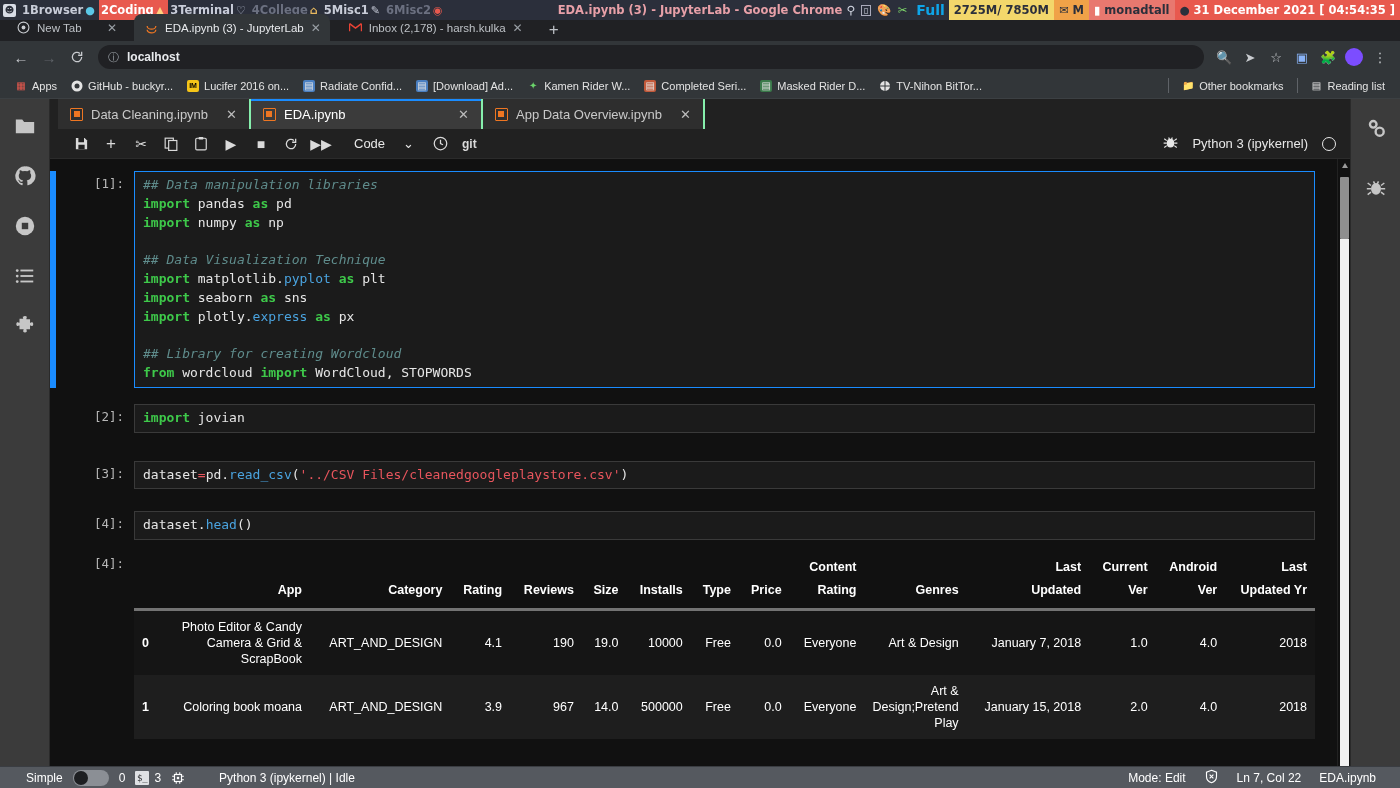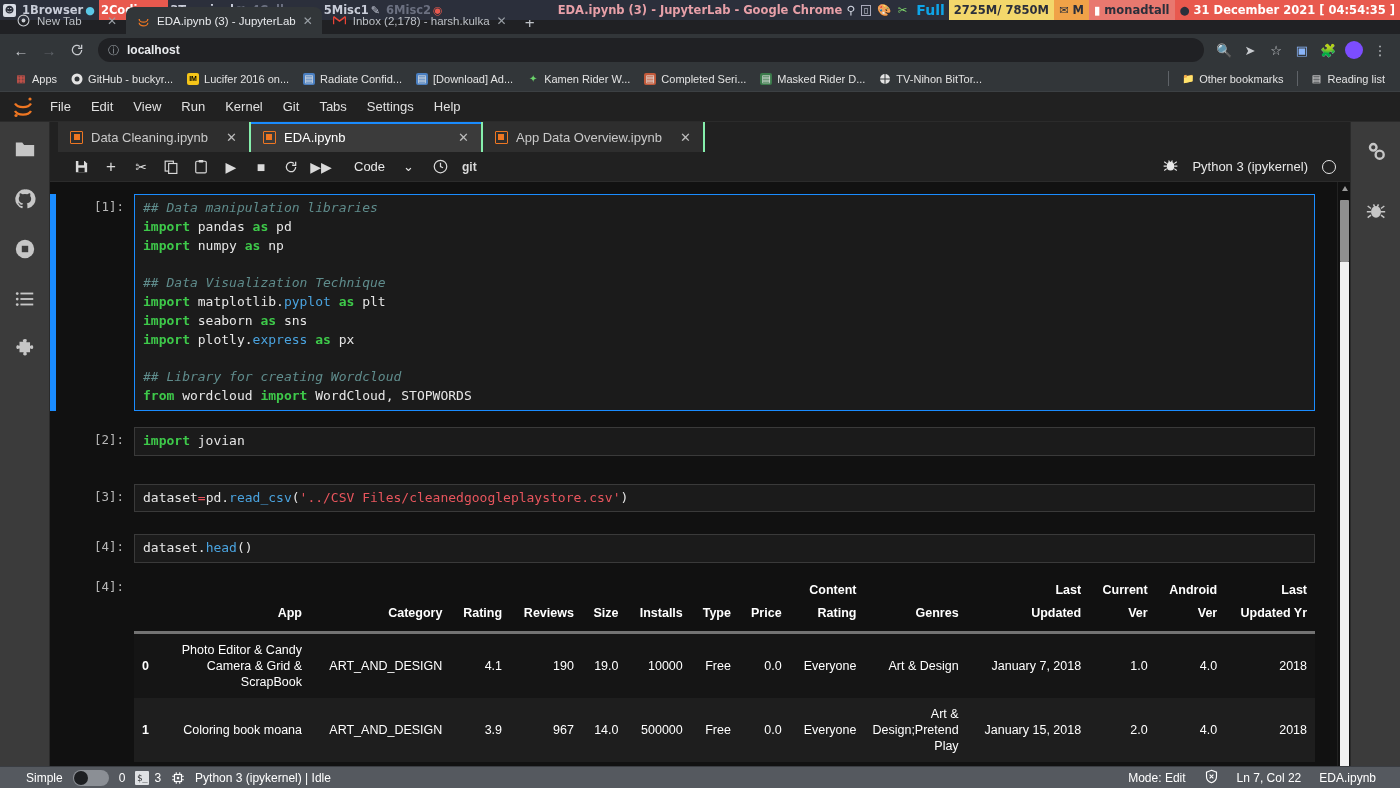--- a/index.html
+++ b/index.html
@@ -43,22 +43,22 @@
   .wm-seg.icons { color: #d6dae6; gap: 6px; }
   .wm-seg.full { color: #0ea5e9; font-weight: bold; font-size: 14px; padding: 0 4px; }
   .wm-seg.mem { background: #f3d76b; color: #2b2f3b; }
   .wm-seg.mail { background: #f0a248; color: #2b2f3b; }
   .wm-seg.user { background: #e8786f; color: #2b2f3b; }
   .wm-seg.clock { background: #e8594e; color: #ffffff; }
 
   
   .chrome { width: 100%; height: 768px; background: #202124; display: flex; flex-direction: column; }
   .chrome-tabstrip {
-    height: 14px; background: #202124;
-    display: flex; align-items: flex-end; padding-left: 6px; gap: 0;
+    height: 21px; background: #202124;
+    display: flex; align-items: flex-end; padding-left: 6px; gap: 8px;
   }
   .ctab {
     height: 27px; display: flex; align-items: center; gap: 7px;
     padding: 0 9px 0 11px; font-size: 11.5px; color: #bdc1c6;
     border-radius: 8px 8px 0 0; max-width: 200px; min-width: 120px;
     position: relative;
   }
   .ctab.active { background: #323639; color: #e8eaed; }
   .ctab .ctab-label { flex: 1; white-space: nowrap; overflow: hidden; text-overflow: ellipsis; }
   .ctab .ctab-close { font-size: 12px; color: #9aa0a6; line-height: 1; }
@@ -383,39 +383,20 @@
       <span class="bm-sep"></span>
       <div class="bm">
         <span class="bm-ico">▤</span>
         <span>Reading list</span>
       </div>
     </div>
   </div>
 
   <div class="jlab">
 
-    <div class="jl-menubar">
-      <div class="jl-logo">
-        <svg width="24" height="24" viewBox="0 0 24 24">
-          <circle cx="19" cy="4" r="1.6" fill="#ee7622"></circle>
-          <path d="M4 8.5a8.5 5.5 0 0 0 16 0" fill="none" stroke="#ee7622" stroke-width="2.3"></path>
-          <path d="M20 16a8.5 5.5 0 0 1-16 0" fill="none" stroke="#ee7622" stroke-width="2.3"></path>
-          <circle cx="5" cy="20.5" r="1.6" fill="#ee7622"></circle>
-        </svg>
-      </div>
-      <div class="jl-menu-item">File</div>
-      <div class="jl-menu-item">Edit</div>
-      <div class="jl-menu-item">View</div>
-      <div class="jl-menu-item">Run</div>
-      <div class="jl-menu-item">Kernel</div>
-      <div class="jl-menu-item">Git</div>
-      <div class="jl-menu-item">Tabs</div>
-      <div class="jl-menu-item">Settings</div>
-      <div class="jl-menu-item">Help</div>
-    </div>
 
     <div class="jl-body">
 
       <div class="jl-sidebar">
         <div class="sb-icon">
           <svg width="22" height="22" viewBox="0 0 24 24">
               <path d="M2 5h7l2 2.5h11V20H2z" fill="#c6c6c6"></path>
             </svg>
         </div>
         <div class="sb-icon">
@@ -672,21 +653,21 @@
           <span class="term-ico">$_</span>
           <span>3</span>
         </span>
         <span class="sb-chip">
           <svg width="14" height="14" viewBox="0 0 24 24">
               <rect x="6" y="6" width="12" height="12" fill="none" stroke="#fff" stroke-width="2"></rect>
               <rect x="10" y="10" width="4" height="4" fill="#fff"></rect>
               <path d="M9 2v4M15 2v4M9 18v4M15 18v4M2 9h4M2 15h4M18 9h4M18 15h4" stroke="#fff" stroke-width="1.8"></path>
             </svg>
         </span>
-        <span style="margin-left:0;">Python 3 (ipykernel) | Idle</span>
+        <span style="margin-left:24px;">Python 3 (ipykernel) | Idle</span>
       </div>
       <div class="sb-right">
         <span>Mode: Edit</span>
         <span>
           <svg width="15" height="15" viewBox="0 0 24 24">
               <path d="M12 2l8 3v7c0 5-3.5 8.5-8 10-4.5-1.5-8-5-8-10V5z" fill="none" stroke="#fff" stroke-width="1.8"></path>
               <path d="M9 9l6 6M15 9l-6 6" stroke="#fff" stroke-width="1.8"></path>
             </svg>
         </span>
         <span>Ln 7, Col 22</span>

